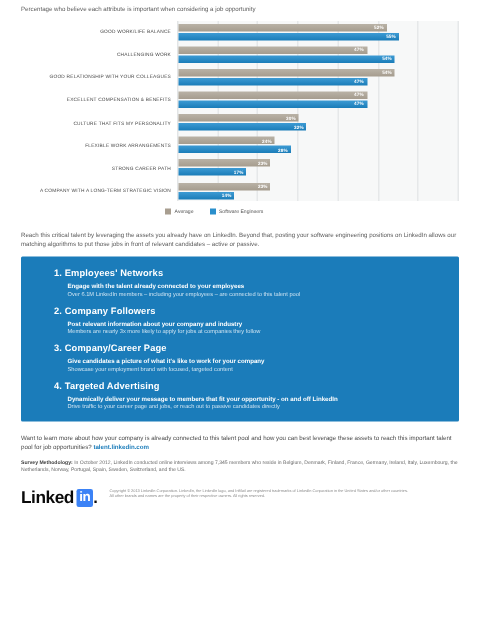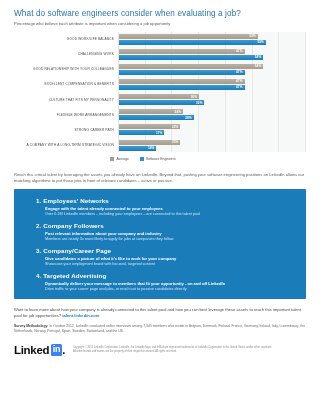--- a/index.html
+++ b/index.html
@@ -152,21 +152,20 @@
   .method {
     font-size: 3.4px;
     line-height: 1.45;
     color: #6a6a6a;
     margin-top: 5px;
   }
   .method b { color: #3d3d3d; }
 
   .footbar {
     display: flex;
-    align-items: center;
     margin-top: 10px;
     gap: 8px;
   }
   .li-logo {
     display: flex;
     align-items: flex-end;
     font-size: 11.5px;
     font-weight: bold;
     color: #0a0a0a;
     letter-spacing: -.3px;
@@ -188,21 +187,20 @@
     color: #8a8a8a;
     max-width: 200px;
   }
 </style>
 </head>
 <body>
 
 <div class="page">
 
   <div>
-    <div class="sec-title">What do software engineers consider when evaluating a job?</div>
     <div class="sec-sub">Percentage who believe each attribute is important when considering a job opportunity</div>
 
     <div class="chart">
       <div class="cat-col" id="catcol">
           <div class="cat">GOOD WORK/LIFE BALANCE</div>
           <div class="cat">CHALLENGING WORK</div>
           <div class="cat">GOOD RELATIONSHIP WITH YOUR COLLEAGUES</div>
           <div class="cat">EXCELLENT COMPENSATION &amp; BENEFITS</div>
           <div class="cat">CULTURE THAT FITS MY PERSONALITY</div>
           <div class="cat">FLEXIBLE WORK ARRANGEMENTS</div>

